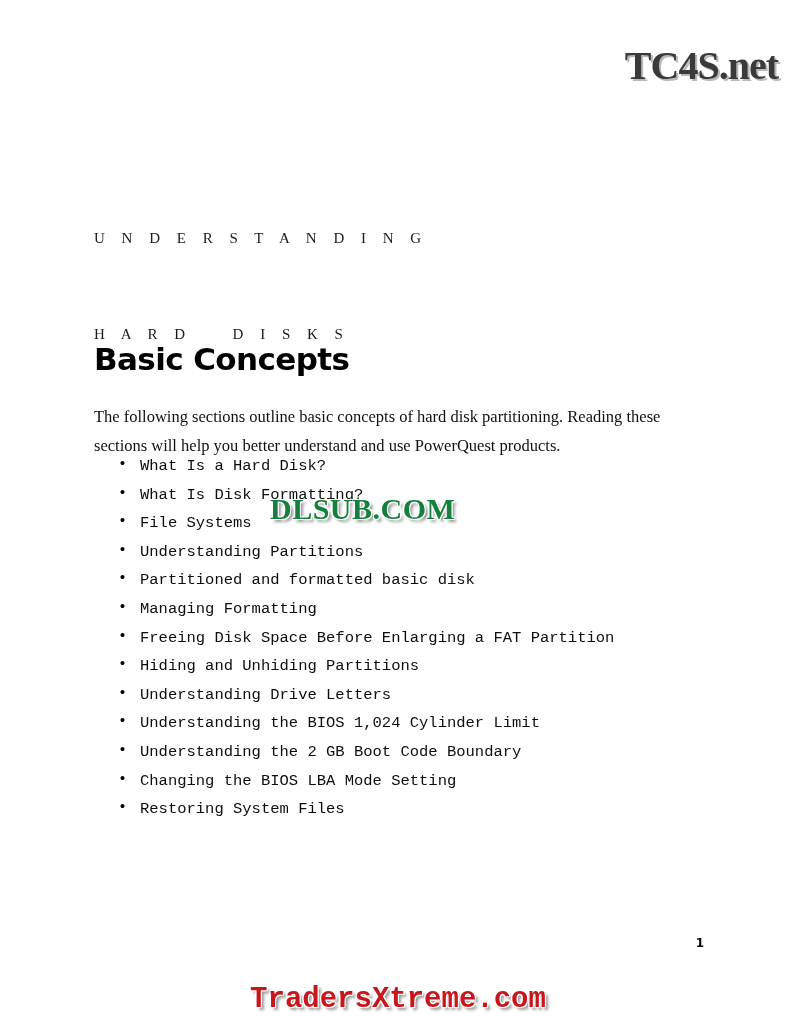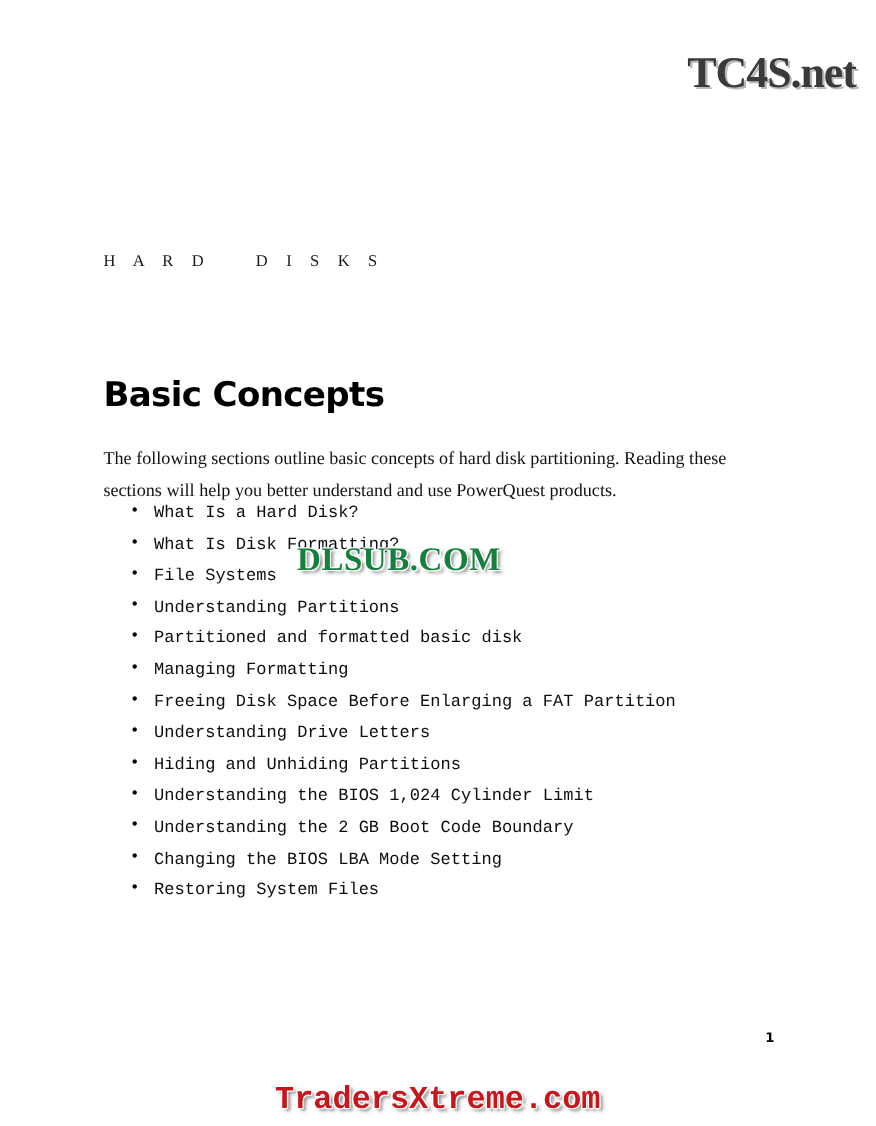--- a/index.html
+++ b/index.html
@@ -150,37 +150,38 @@
   }
 </style>
 </head>
 <body>
 
 <div class="page">
 
   <div class="wm-top">TC4S.net</div>
 
   <div class="running-head">
+    <span class="rh-line">U N D E R S T A N D I N G</span>
     <span class="rh-line">H A R D    D I S K S</span>
   </div>
 
   <h1 class="chapter-title">Basic Concepts</h1>
 
   <p class="intro">The following sections outline basic concepts of hard disk partitioning. Reading these sections will help you better understand and use PowerQuest products.</p>
 
   <ul class="toc-list">
     <li><span>What Is a Hard Disk?</span></li>
     <li><span>What Is Disk Formatting?</span></li>
     <li><span>File Systems</span></li>
     <li><span>Understanding Partitions</span></li>
     <li><span>Partitioned and formatted basic disk</span></li>
     <li><span>Managing Formatting</span></li>
     <li><span>Freeing Disk Space Before Enlarging a FAT Partition</span></li>
+    <li><span>Hiding and Unhiding Partitions</span></li>
     <li><span>Understanding Drive Letters</span></li>
-    <li><span>Hiding and Unhiding Partitions</span></li>
     <li><span>Understanding the BIOS 1,024 Cylinder Limit</span></li>
     <li><span>Understanding the 2 GB Boot Code Boundary</span></li>
     <li><span>Changing the BIOS LBA Mode Setting</span></li>
     <li><span>Restoring System Files</span></li>
   </ul>
 
   <div class="wm-mid">DLSUB.COM</div>
 
   <div class="page-number">1</div>
 

